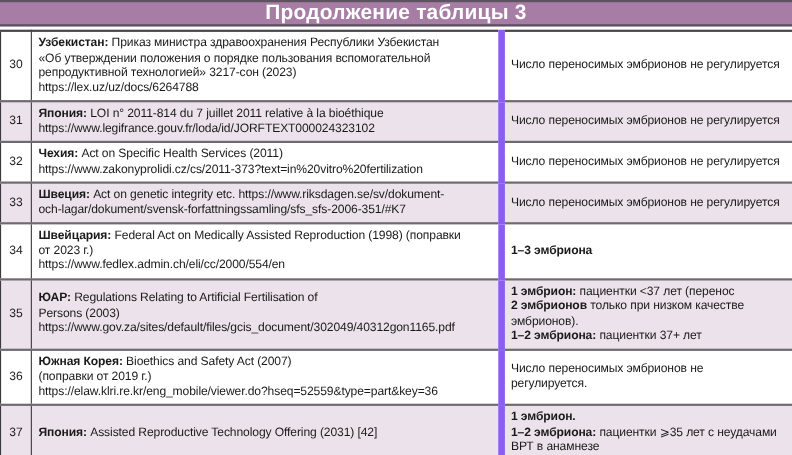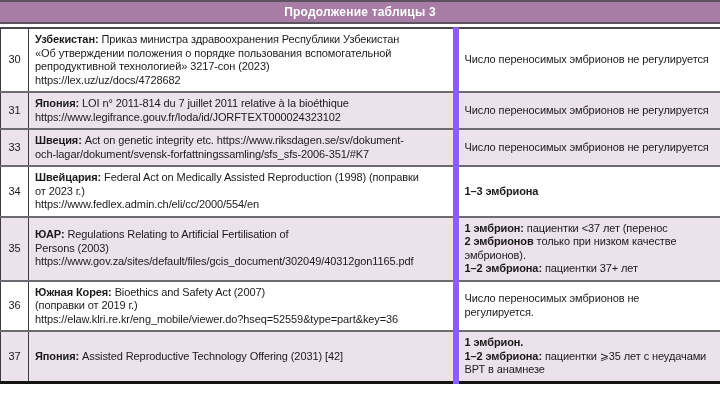--- a/index.html
+++ b/index.html
@@ -21,21 +21,21 @@
     background: var(--banner-bg, #a77da6);
     border-top: 2px solid #5c5260;
     border-bottom: 2px solid #5c5260;
     display: flex;
     align-items: center;
     justify-content: center;
   }
   .banner-title {
     color: #ffffff;
     font-weight: bold;
-    font-size: 12px;
+    font-size: 19px;
     letter-spacing: 0.2px;
   }
   .gap { height: 3px; }
   
   table.tbl {
     width: 720px;
     border-collapse: collapse;
     table-layout: fixed;
     font-size: 11px;
     line-height: 13.5px;
@@ -83,26 +83,31 @@
 
   <table class="tbl">
     <colgroup>
       <col class="c-num">
       <col class="c-law">
       <col class="c-rule">
     </colgroup>
     <tbody>
         <tr>
     <td class="num">30</td>
-    <td class="law"><span class="b">Узбекистан:</span><span> Приказ министра здравоохранения Республики Узбекистан</span><br><span>«Об утверждении положения о порядке пользования вспомогательной</span><br><span>репродуктивной технологией» 3217-сон (2023)</span><br><span>https://lex.uz/uz/docs/4728682</span></td>
+    <td class="law"><span class="b">Узбекистан:</span><span> Приказ министра здравоохранения Республики Узбекистан</span><br><span>«Об утверждении положения о порядке пользования вспомогательной</span><br><span>репродуктивной технологией» 3217-сон (2023)</span><br><span>https://lex.uz/uz/docs/6264788</span></td>
     <td class="rule"><span>Число переносимых эмбрионов не регулируется</span></td>
   </tr>
         <tr class="shaded">
     <td class="num">31</td>
     <td class="law"><span class="b">Япония:</span><span> LOI n° 2011-814 du 7 juillet 2011 relative à la bioéthique</span><br><span>https://www.legifrance.gouv.fr/loda/id/JORFTEXT000024323102</span></td>
+    <td class="rule"><span>Число переносимых эмбрионов не регулируется</span></td>
+  </tr>
+        <tr>
+    <td class="num">32</td>
+    <td class="law"><span class="b">Чехия:</span><span> Act on Specific Health Services (2011)</span><br><span>https://www.zakonyprolidi.cz/cs/2011-373?text=in%20vitro%20fertilization</span></td>
     <td class="rule"><span>Число переносимых эмбрионов не регулируется</span></td>
   </tr>
         <tr class="shaded">
     <td class="num">33</td>
     <td class="law"><span class="b">Швеция:</span><span> Act on genetic integrity etc. https://www.riksdagen.se/sv/dokument-</span><br><span>och-lagar/dokument/svensk-forfattningssamling/sfs_sfs-2006-351/#K7</span></td>
     <td class="rule"><span>Число переносимых эмбрионов не регулируется</span></td>
   </tr>
         <tr>
     <td class="num">34</td>
     <td class="law"><span class="b">Швейцария:</span><span> Federal Act on Medically Assisted Reproduction (1998) (поправки</span><br><span>от 2023 г.)</span><br><span>https://www.fedlex.admin.ch/eli/cc/2000/554/en</span></td>

